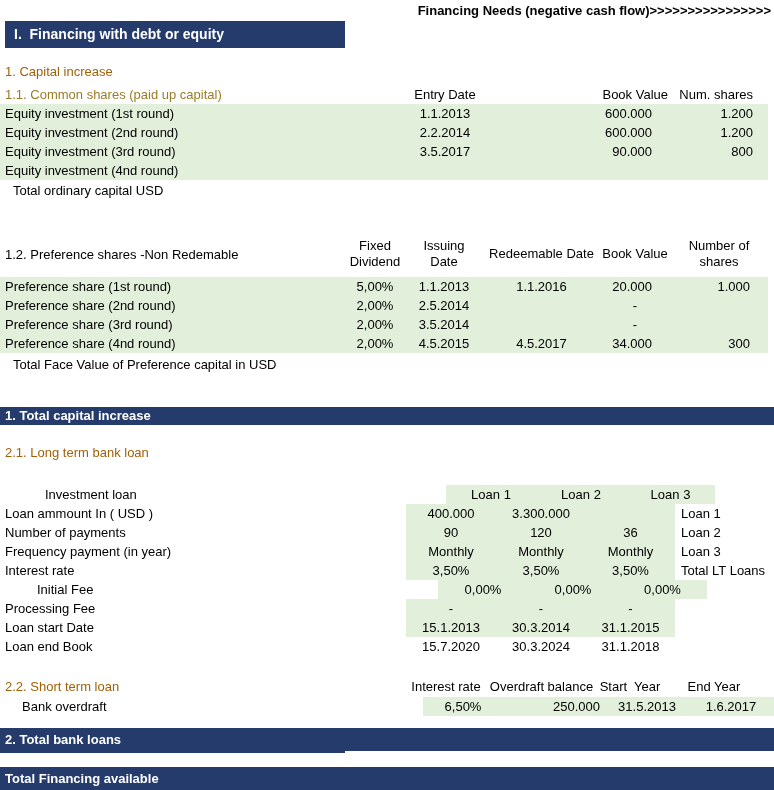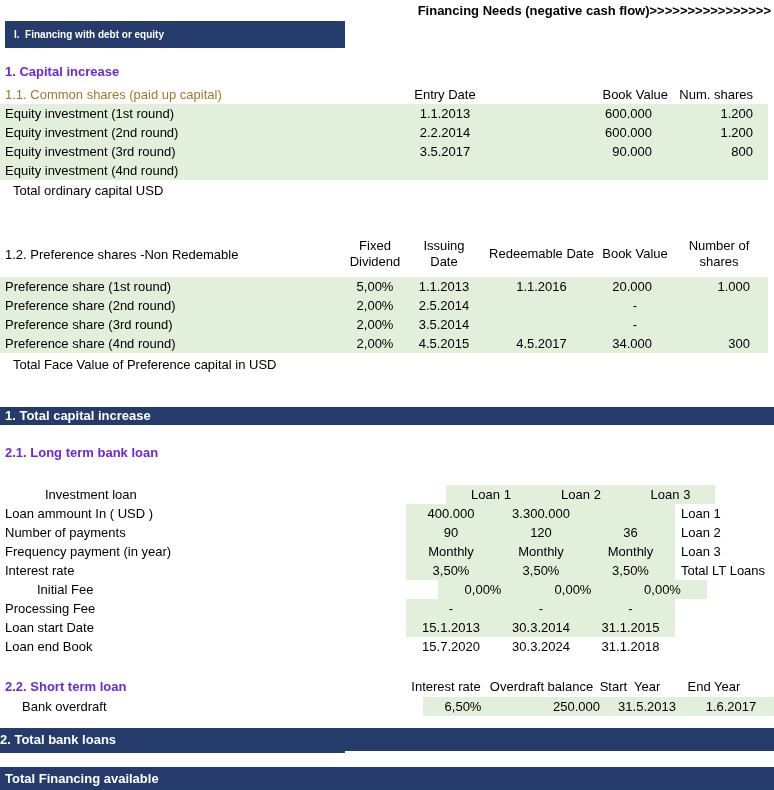--- a/index.html
+++ b/index.html
@@ -5,28 +5,28 @@
   html,body{margin:0;padding:0;}
   body{
     width:774px;height:790px;position:relative;background:#ffffff;
     font-family:"Liberation Sans","DejaVu Sans",sans-serif;
     font-size:13px;color:#000;overflow:hidden;
   }
   .abs{position:absolute;}
   
   .bar{background:#243b6b;color:#fff;font-weight:bold;}
   .bar1{left:5px;top:21px;width:340px;height:27px;line-height:27px;
-        padding-left:9px;font-size:10px;white-space:pre;box-sizing:border-box;}
+        padding-left:9px;font-size:14px;white-space:pre;box-sizing:border-box;}
   .bar2{left:0;top:407px;width:774px;height:18px;line-height:18px;padding-left:5px;box-sizing:border-box;}
-  .bar3{left:0;top:728px;width:774px;height:23px;line-height:23px;box-sizing:border-box;}
+  .bar3{left:0;top:728px;width:774px;height:23px;line-height:23px;padding-left:5px;box-sizing:border-box;}
   .bar3ext{left:0;top:728px;width:345px;height:25px;background:#243b6b;}
   .bar4{left:0;top:767px;width:774px;height:23px;line-height:23px;padding-left:5px;box-sizing:border-box;}
   
   .finneeds{top:3px;right:3px;font-weight:bold;white-space:pre;}
-  .gold{color:#6d28d9;font-weight:bold;}
+  .gold{color:#a16207;font-weight:normal;}
   .gold-sub{color:#9a7b27;}
   .plain{padding-left:13px;}
   
   .row{display:grid;height:19px;line-height:19px;}
   .grid1{grid-template-columns:385px 120px 50px 115px 98px;width:768px;}
   .grid2{grid-template-columns:345px 60px 78px 117px 70px 98px;width:768px;}
   .grid3{grid-template-columns:406px 90px 90px 89px 99px;width:774px;}
   .grid4{grid-template-columns:406px 80px 111px 66px 102px;width:765px;}
   .green{background:#e2efda;}
   .cell-green{background:#e2efda;}

